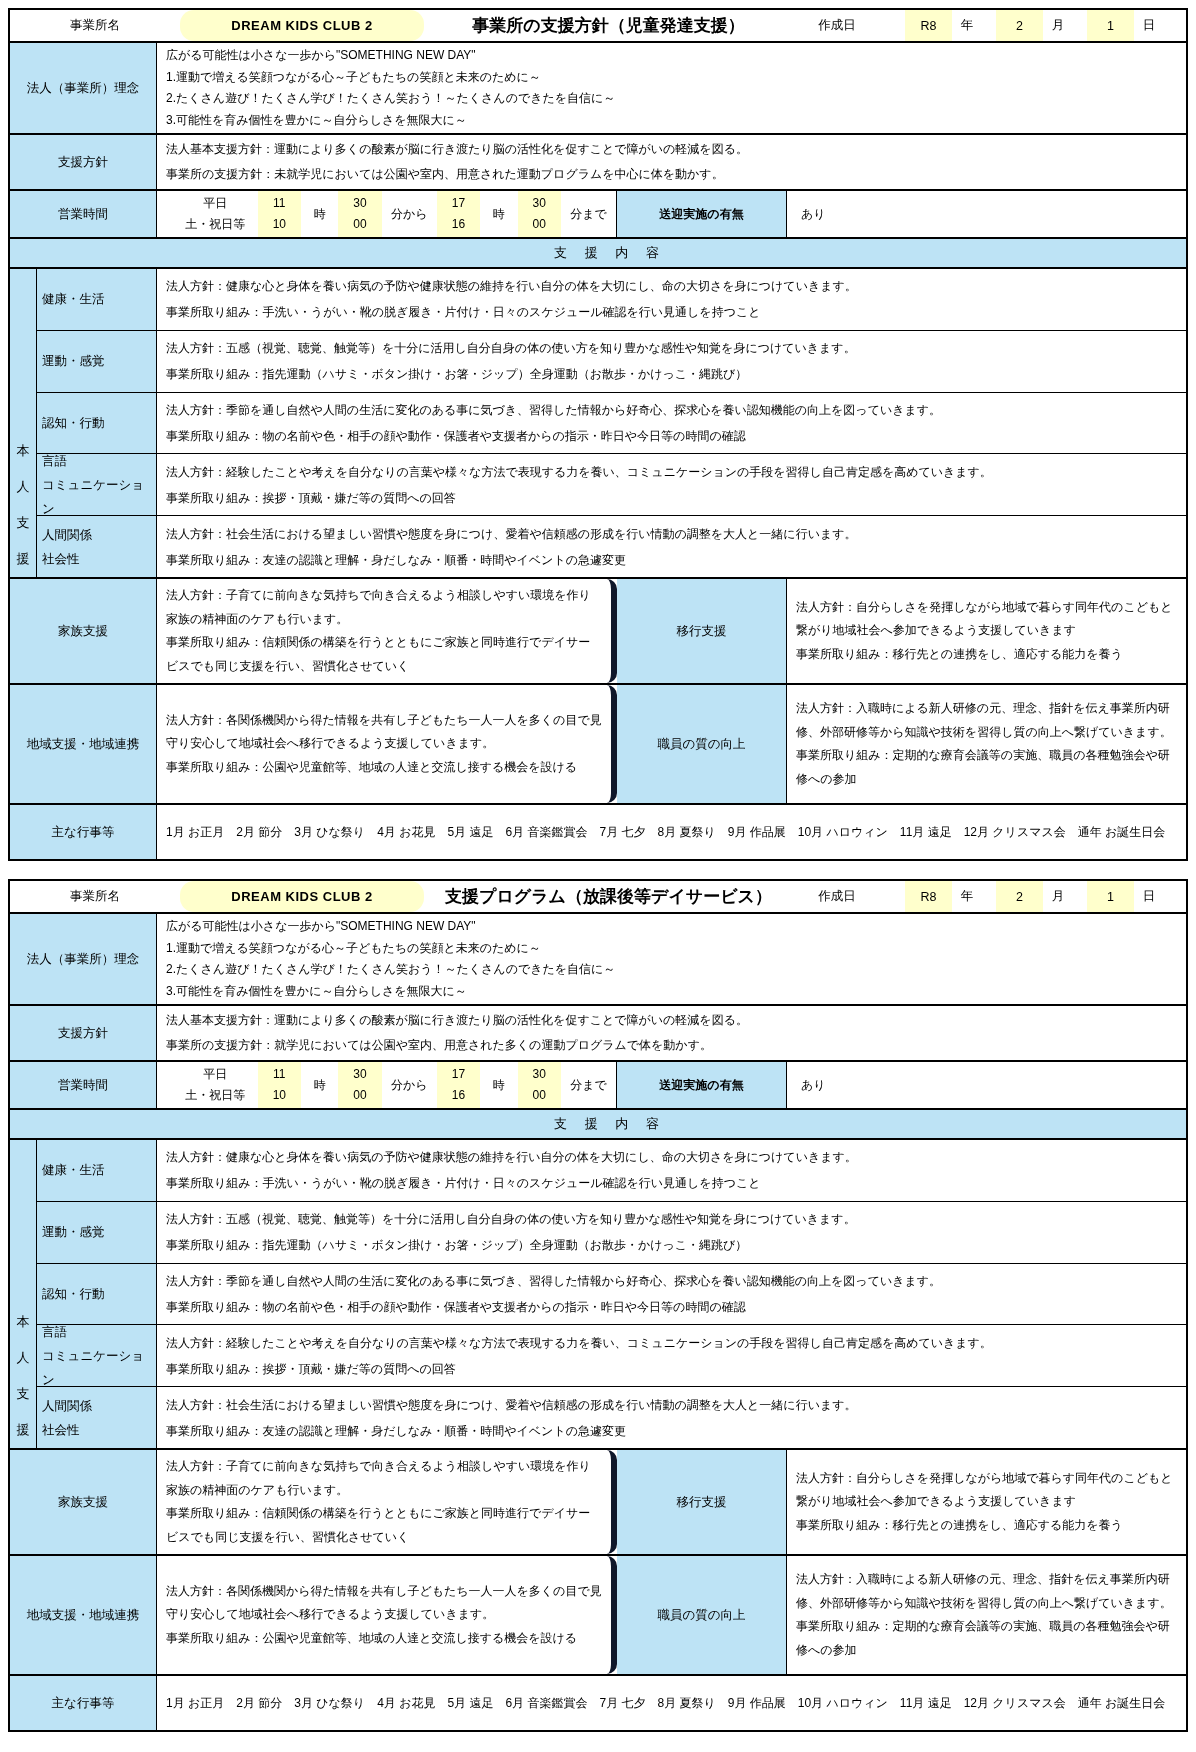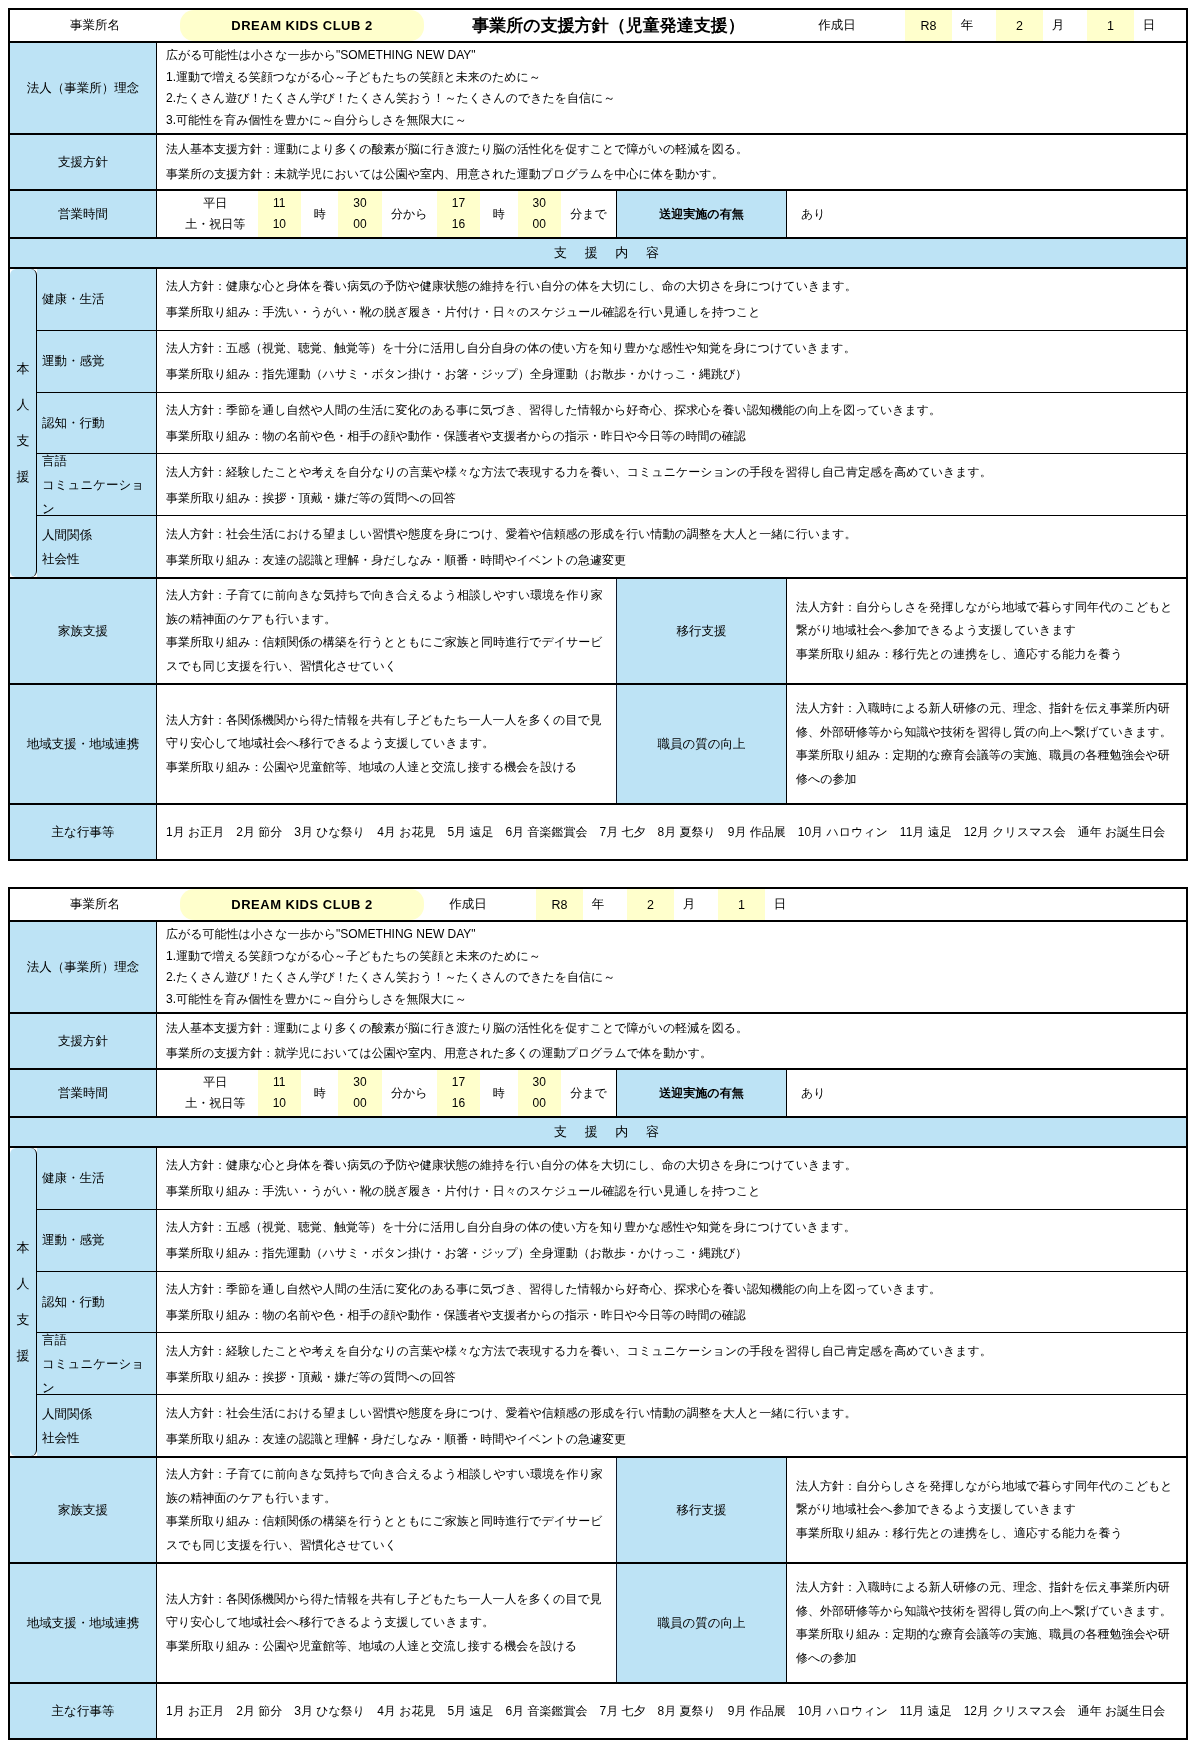--- a/index.html
+++ b/index.html
@@ -8,21 +8,21 @@
     font-family: "Liberation Sans", "DejaVu Sans", sans-serif;
     font-size: 12px;
     color: #000;
     width: 1196px;
   }
   .page { width: 1196px; min-height: 1752px; padding: 8px 8px 0 8px; }
   .ptable {
     width: 1180px;
     border: 2px solid #000;
     background: #fff;
-    margin-bottom: 26px;
+    margin-bottom: 18px;
   }
   .blue   { background: #bde3f5; }
   .yellow { background: #ffffcc; }
 
   
   .hdr { display: flex; align-items: stretch; height: 31px; }
   .hdr-cell { display: flex; align-items: center; justify-content: center; }
   .office-label { width: 170px; font-size: 12.5px; }
   .office-name  { width: 244px; font-size: 13px; font-weight: 600; letter-spacing: .5px; border-radius: 14px; }
   .doc-title    { flex: 1; font-size: 17px; font-weight: bold; }
@@ -59,38 +59,38 @@
   
   .support-band { height: 30px; }
   .support-band .band {
     flex: 1; display: flex; align-items: center; justify-content: center;
     letter-spacing: 7px; font-size: 13px; padding-left: 24px;
   }
 
   
   .personal { align-items: stretch; }
   .vcol { width: 27px; flex: 0 0 27px; border-right: 1px solid #000;
-          display: flex; align-items: center; justify-content: center; border-radius: 6px; }
+          display: flex; align-items: flex-end; justify-content: center; }
   .vtext { width: 14px; word-break: break-all; line-height: 36px; text-align: center; font-size: 13px; }
   .cat-rows { flex: 1; display: flex; flex-direction: column; }
   .cat-row { display: flex; align-items: stretch; min-height: 58px; flex: 1; }
   .cat-row + .cat-row { border-top: 1px solid #000; }
   .cat-lbl {
     width: 120px; flex: 0 0 120px; border-right: 1px solid #000;
     display: flex; flex-direction: column; justify-content: center;
     padding-left: 5px; white-space: pre-line; line-height: 24px; font-size: 12.5px;
   }
   .cat-content { flex: 1; padding: 3px 9px; display: flex; flex-direction: column; justify-content: center; }
   .cat-content p { line-height: 26px; }
 
   
   .quad { align-items: stretch; }
   .qcontent { padding: 5px 9px; display: flex; flex-direction: column; justify-content: center; }
   .qcontent p { line-height: 23.5px; }
-  .qc1 { width: 460px; flex: 0 0 460px; border-right: 1px solid #0f172a; }
+  .qc1 { width: 460px; flex: 0 0 460px; border-right: 6px solid #0f172a; border-radius: 10px; }
   .qlbl { width: 170px; flex: 0 0 170px; border-right: 1px solid #000;
           display: flex; align-items: center; justify-content: center; text-align: center; font-size: 12.5px; }
   .qc2 { flex: 1; }
   .family-row    { min-height: 100px; }
   .community-row { min-height: 120px; }
 
   
   .events-row { min-height: 56px; }
   .events-content { flex: 1; padding: 4px 9px; display: flex; flex-direction: column;
                     justify-content: center; line-height: 27px; }
@@ -245,20 +245,21 @@
       <div class="events-content">1月 お正月　2月 節分　3月 ひな祭り　4月 お花見　5月 遠足　6月 音楽鑑賞会　7月 七夕　8月 夏祭り　9月 作品展　10月 ハロウィン　11月 遠足　12月 クリスマス会　通年 お誕生日会</div>
     </div>
 
   </section>
 
   <section class="ptable">
 
     <div class="hdr">
       <div class="hdr-cell office-label">事業所名</div>
       <div class="hdr-cell office-name yellow">DREAM KIDS CLUB 2</div>
+      <div class="hdr-cell doc-title">支援プログラム（放課後等デイサービス）</div>
       <div class="hdr-right">
         <div class="hdr-cell created">作成日</div>
         <div class="hdr-cell dval yellow">R8</div>
         <div class="hdr-cell dunit">年</div>
         <div class="hdr-cell dval yellow dgap">2</div>
         <div class="hdr-cell dunit">月</div>
         <div class="hdr-cell dval yellow dgap">1</div>
         <div class="hdr-cell dunit">日</div>
       </div>
     </div>

